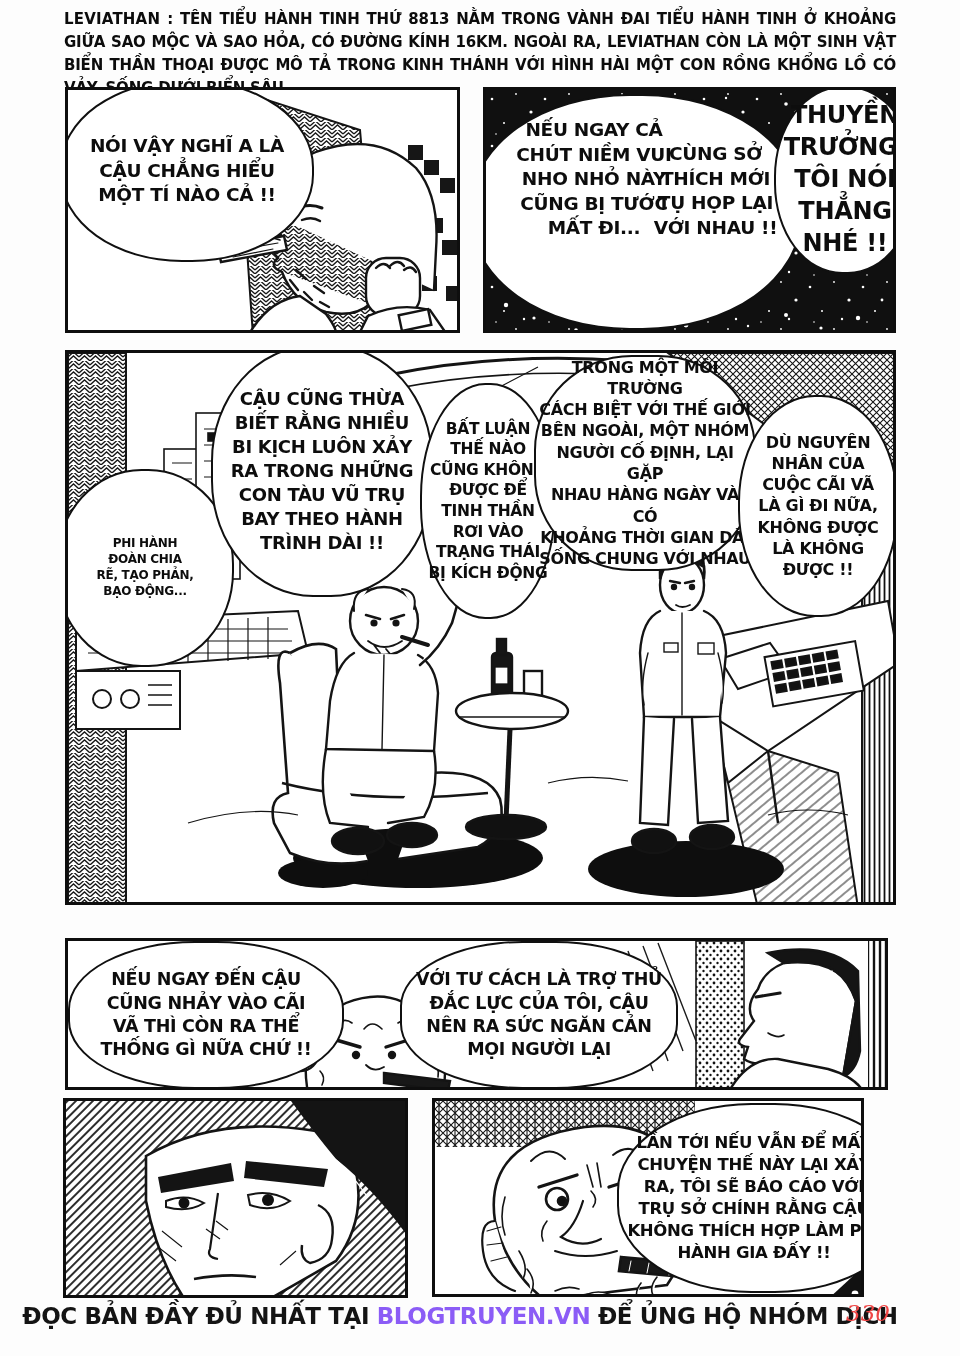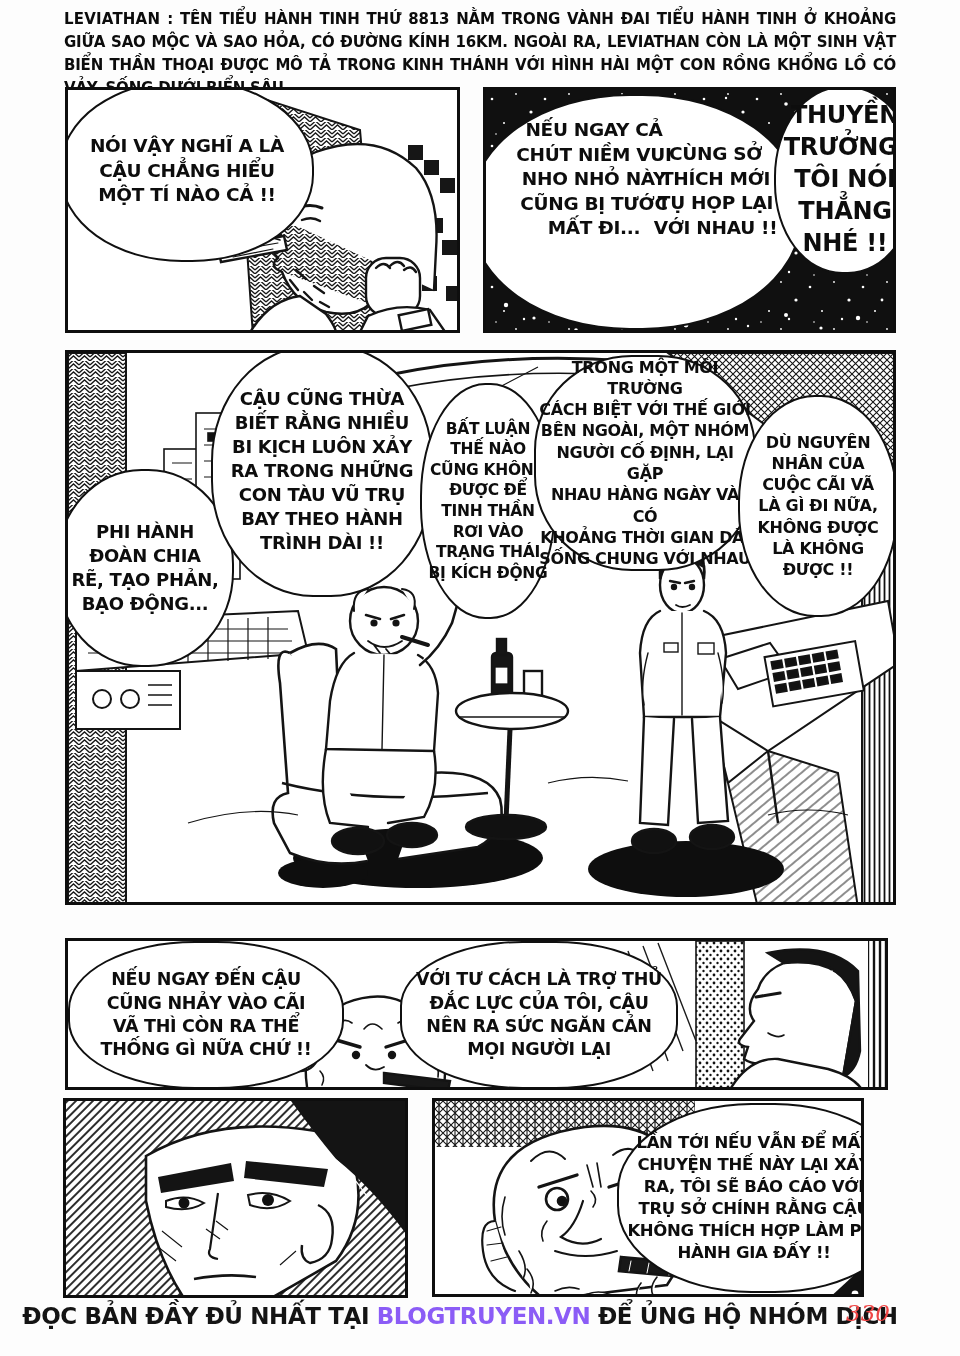--- a/index.html
+++ b/index.html
@@ -259,21 +259,21 @@
         <path d="M614 260 L614 362 M580 300 Q572 330 576 352 M650 300 Q658 330 654 350" stroke-width="1.4"></path>
         <rect x="596" y="290" width="14" height="9" stroke-width="1.4"></rect>
         <rect x="630" y="290" width="16" height="11" stroke-width="1.4"></rect>
         <path d="M576 364 L572 470 L600 472 L606 366 M652 364 L660 468 L630 470 L624 366"></path>
         <ellipse cx="586" cy="488" rx="22" ry="12" fill="#111"></ellipse>
         <ellipse cx="644" cy="484" rx="22" ry="12" fill="#111"></ellipse>
       </g>
       <path d="M120 470 Q180 452 230 462 M480 430 Q520 420 560 428 M700 462 Q740 452 780 462" fill="none" stroke="#141414" stroke-width="1.2"></path>
     </svg>
     <div class="bubble" style="left:-12px;top:116px;width:178px;height:198px;border-radius:48%;">
-      <div class="btxt" style="font-size:18px;">PHI HÀNH
+      <div class="btxt" style="font-size:12px;">PHI HÀNH
 ĐOÀN CHIA
 RẼ, TẠO PHẢN,
 BẠO ĐỘNG...</div>
     </div>
     <div class="bubble" style="left:143px;top:-8px;width:222px;height:252px;border-radius:46%;">
       <div class="btxt" style="font-size:18px;">CẬU CŨNG THỪA
 BIẾT RẰNG NHIỀU
 BI KỊCH LUÔN XẢY
 RA TRONG NHỮNG
 CON TÀU VŨ TRỤ

